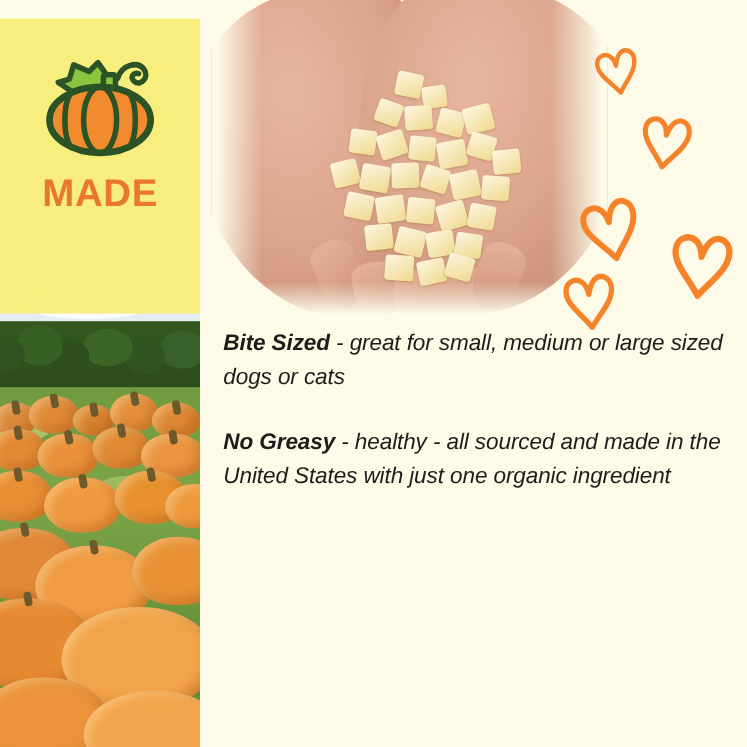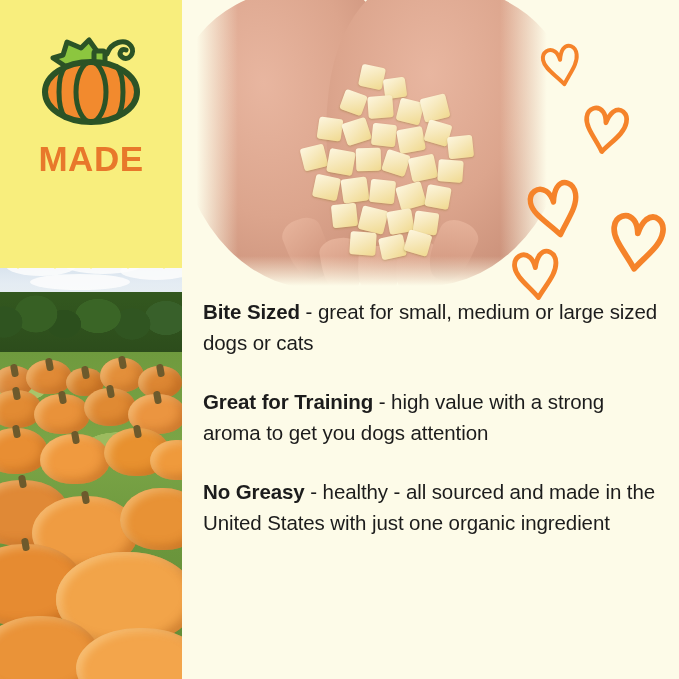--- a/index.html
+++ b/index.html
@@ -27,21 +27,21 @@
     top: 0;
     width: 182px;
     height: 679px;
     overflow: hidden;
   }
 
   
   .badge-panel {
     position: absolute;
     left: 0;
-    top: 0;
+    top: 17px;
     width: 182px;
     height: 268px;
     background: #F8EE7D;
     z-index: 2;
     padding-left: 19px;
   }
   .badge-zigzag {
     position: absolute;
     left: 0;
     bottom: -1px;
@@ -191,20 +191,21 @@
   }
   .heart { position: absolute; }
 
   
   .features {
     position: absolute;
     left: 203px;
     top: 296px;
     width: 456px;
     z-index: 5;
+    font-style: italic;
   }
   .feature-item {
     margin: 0 0 28px 0;
     color: #1c1c1c;
     font-size: 20.5px;
     line-height: 31px;
     letter-spacing: -0.1px;
   }
   .feature-item:last-child { margin-bottom: 0; }
   .feature-title { font-weight: bold; }
@@ -341,17 +342,16 @@
       <div class="heart" style="left: 104px; top: 190px; width: 66px; height: 66px; transform: rotate(6deg);"><svg viewBox="0 0 100 104" width="100%" height="100%">
           <path d="M50 96 C 34 72, 12 54, 12 34 C 12 16, 30 8, 42 20 C 47 25, 49 33, 50 40 C 52 32, 55 23, 61 17 C 74 5, 90 16, 89 34 C 88 56, 66 74, 50 96 Z" fill="none" stroke="#F5832A" stroke-width="9" stroke-linecap="round" stroke-linejoin="round"></path>
         </svg></div>
       <div class="heart" style="left: 8px; top: 228px; width: 56px; height: 56px; transform: rotate(-6deg);"><svg viewBox="0 0 100 104" width="100%" height="100%">
           <path d="M50 96 C 34 72, 12 54, 12 34 C 12 16, 30 8, 42 20 C 47 25, 49 33, 50 40 C 52 32, 55 23, 61 17 C 74 5, 90 16, 89 34 C 88 56, 66 74, 50 96 Z" fill="none" stroke="#F5832A" stroke-width="9" stroke-linecap="round" stroke-linejoin="round"></path>
         </svg></div>
     </div>
 
   <div class="features">
       <p class="feature-item"><span class="feature-title">Bite Sized</span><span class="feature-desc"> - great for small, medium or large sized dogs or cats</span></p>
-      <p class="feature-item"><span class="feature-title">Great for Training</span><span class="feature-desc"> - high value with a strong aroma to get you dogs attention</span></p>
       <p class="feature-item"><span class="feature-title">No Greasy</span><span class="feature-desc"> - healthy - all sourced and made in the United States with just one organic ingredient</span></p>
     </div>
 
 </div>
 
 </body></html>

